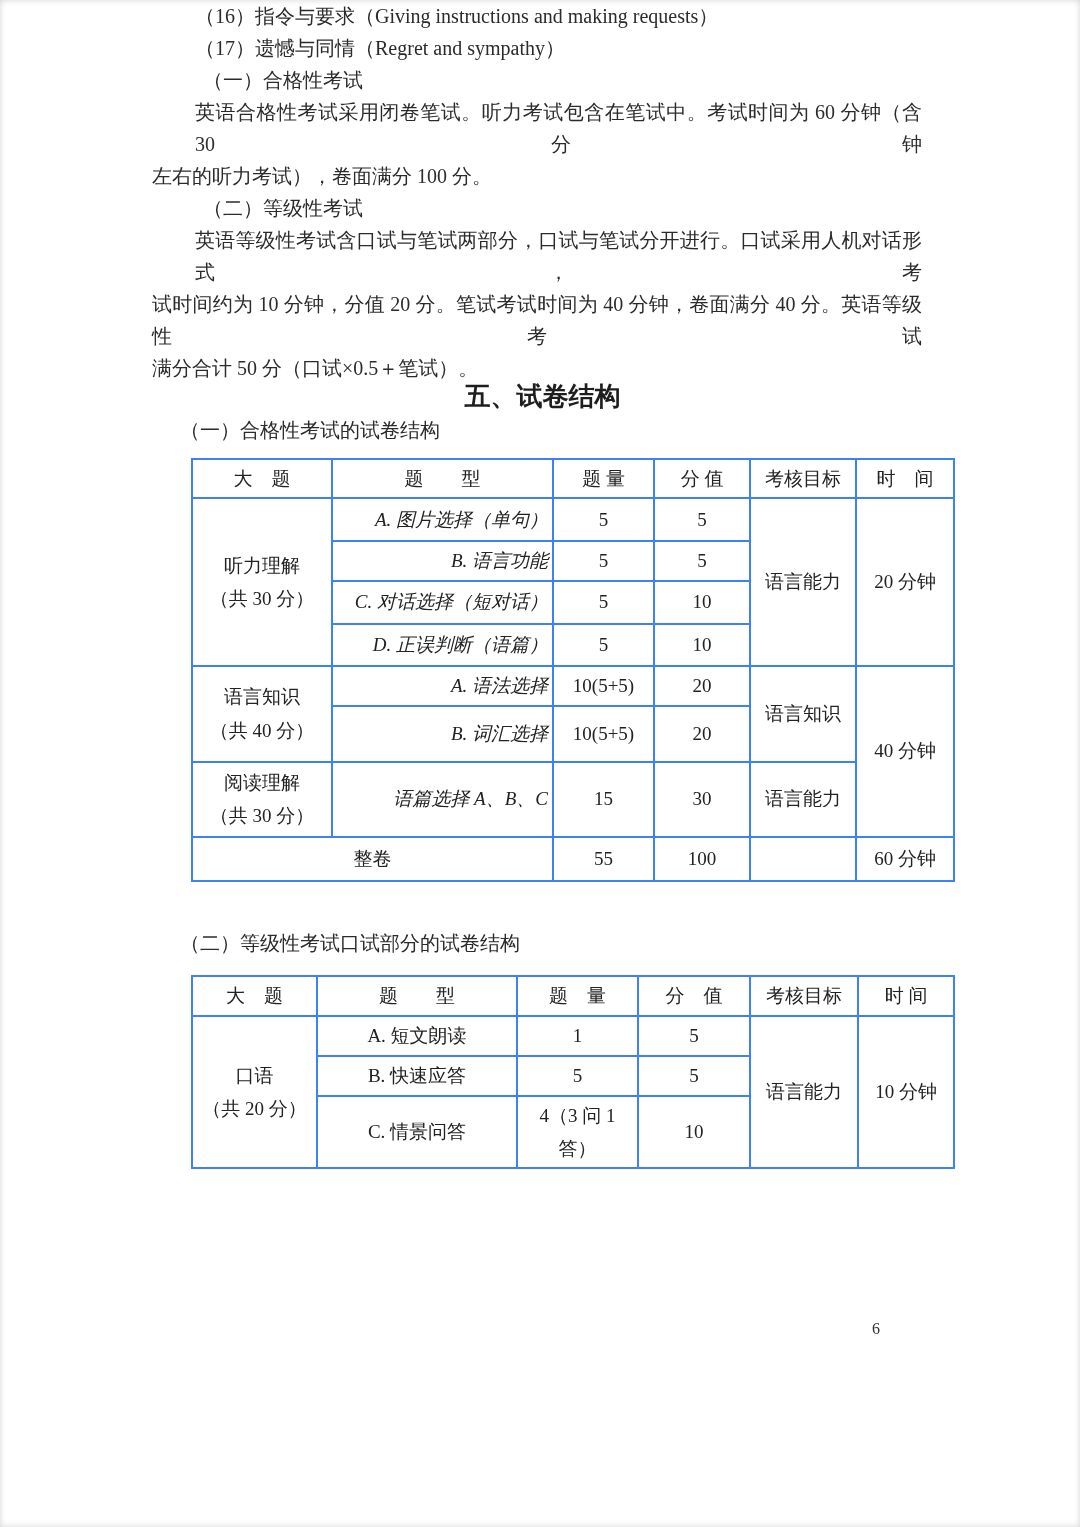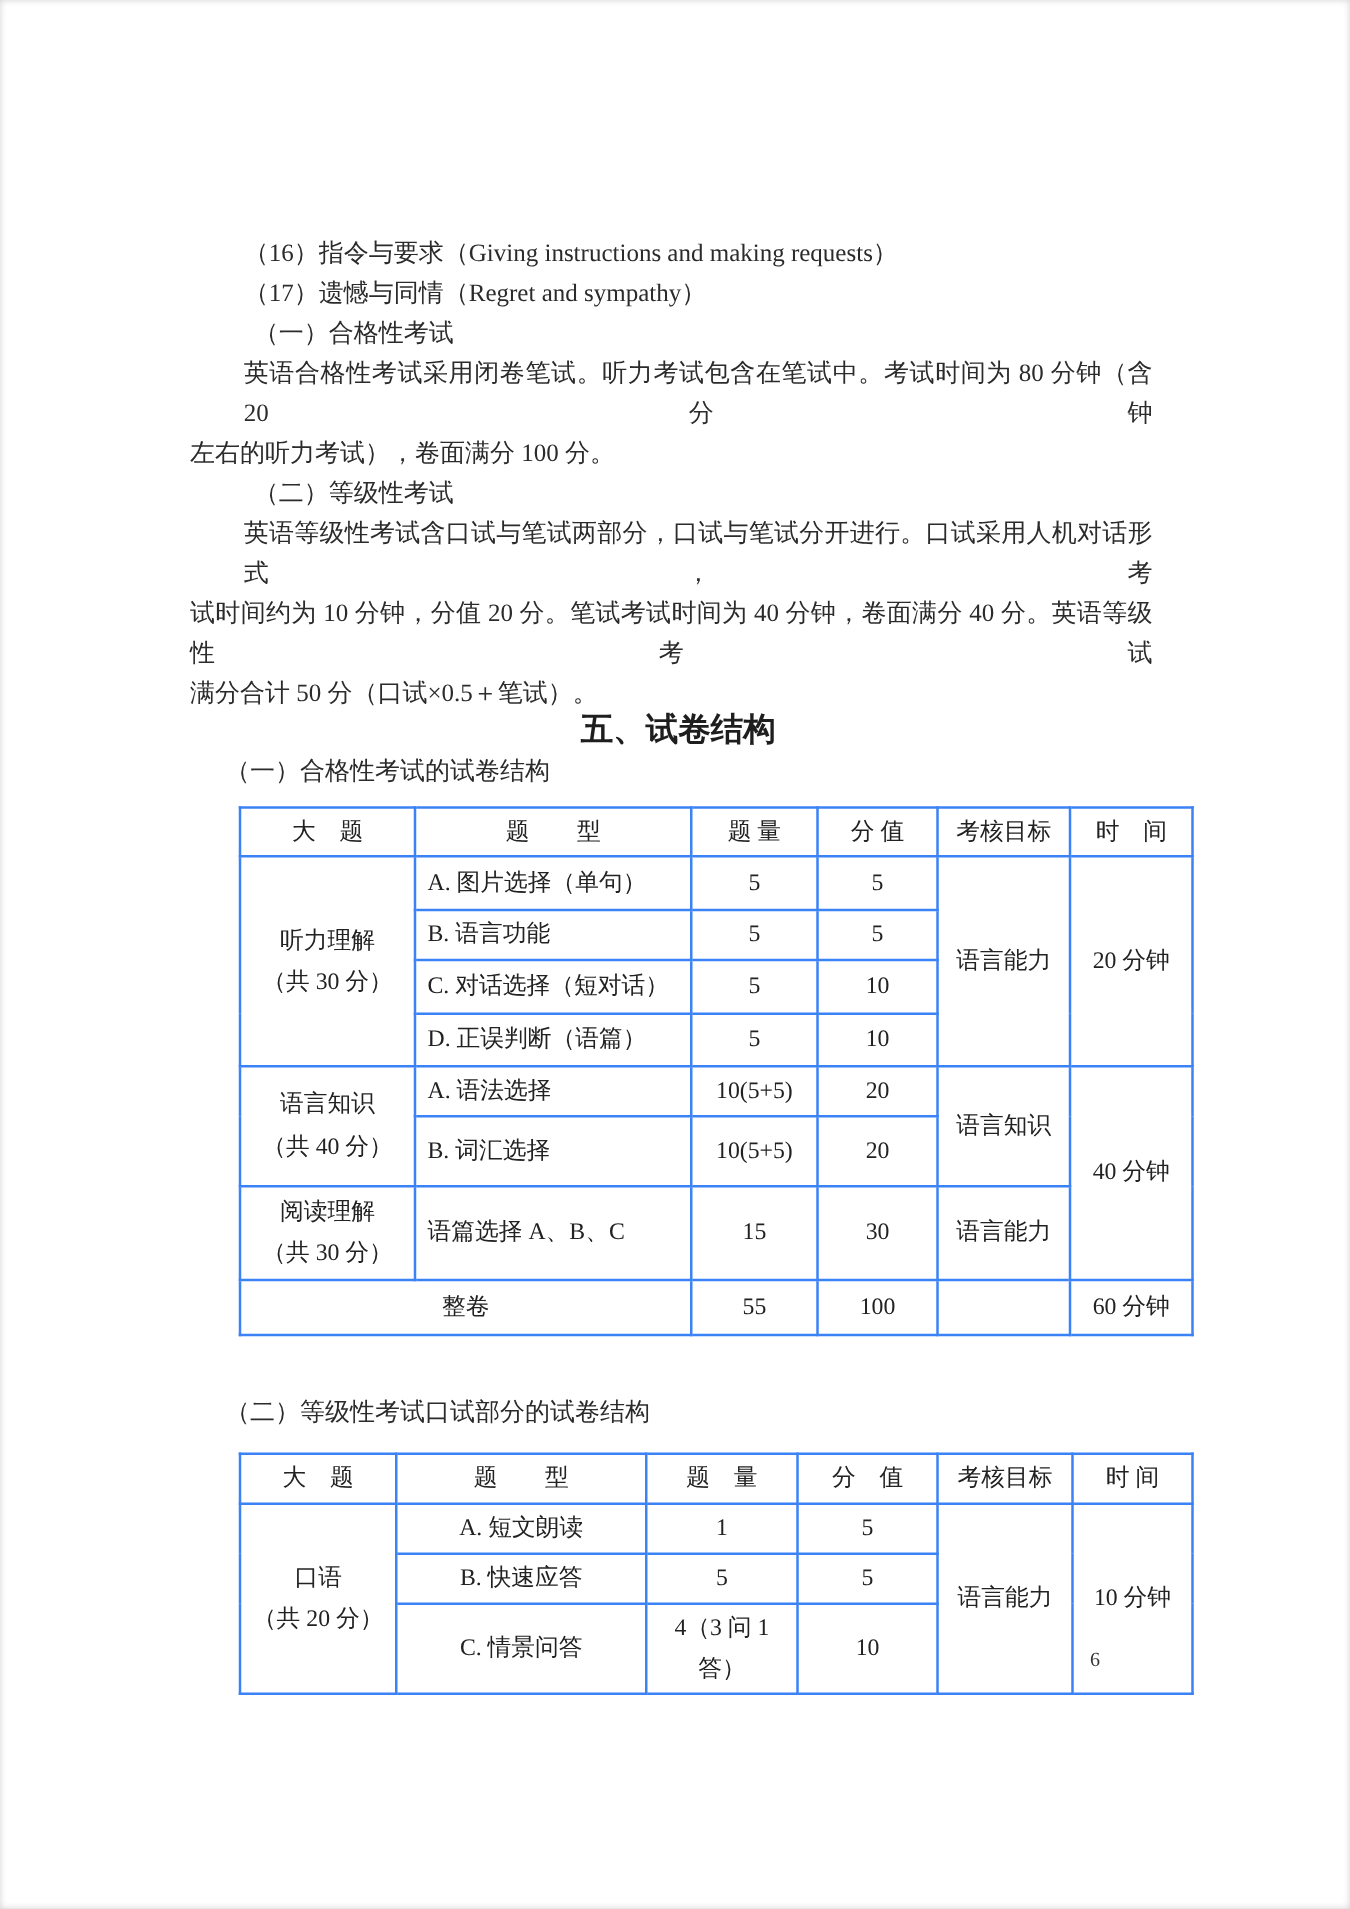--- a/index.html
+++ b/index.html
@@ -4,21 +4,21 @@
 <style>
   html,body { margin:0; padding:0; background:#e9e9e9; }
   .page {
     position:relative; width:1080px; height:1527px; margin:0 auto;
     background:#ffffff; overflow:hidden; color:#2b2b2b;
     font-family:"Liberation Serif","DejaVu Serif",serif;
     box-shadow:inset 0 0 6px rgba(0,0,0,.18);
   }
   .content { position:absolute; left:152px; top:0; width:770px; }
   .fn-item { padding-left:43px; line-height:32px; font-size:20px; }
-  .fn-item.first { margin-top:187px; }
+  .fn-item.first { }
   .sec-heading {
     margin:0; padding-left:11px; line-height:36px;
     font-size:26px; font-weight:bold; color:#1e1e1e;
     font-family:"Liberation Sans","DejaVu Sans",sans-serif;
   }
   .sec-heading.tight { margin-top:-6px;text-align:center; }
   .sub-heading { padding-left:51px; line-height:32px; font-size:20px; }
   .para-line { line-height:32px; font-size:20px; }
   .para-line.indent { padding-left:43px; }
   .para-line.just { text-align:justify; text-align-last:justify; }
@@ -28,35 +28,35 @@
     border-collapse:collapse; table-layout:fixed; width:702px;
     margin-left:39px; font-size:19px; color:#222;
   }
   table.exam.t1 { margin-top:12px; }
   table.exam.t2 { margin-top:16px; }
   table.exam th, table.exam td {
     border:2px solid #3b82f6; font-weight:normal; text-align:center;
     vertical-align:middle; padding:2px 4px; white-space:pre-line;
     line-height:1.75; overflow:hidden;
   }
-  table.exam td.left { text-align:left; padding-left:9px; }
+  table.exam td.left { text-align:right; padding-left:9px;font-style:italic; }
   .page-number { position:absolute; top:1320px; left:872px; font-size:16px; color:#333; }
 </style>
 </head>
 <body>
 
 <div class="page">
   <div class="content">
 
     <div class="fn-item first">（16）指令与要求（Giving instructions and making requests）</div>
     <div class="fn-item">（17）遗憾与同情（Regret and sympathy）</div>
 
 
     <div class="sub-heading">（一）合格性考试</div>
-    <div class="para-line indent just">英语合格性考试采用闭卷笔试。听力考试包含在笔试中。考试时间为 80 分钟（含 20 分钟</div>
+    <div class="para-line indent just">英语合格性考试采用闭卷笔试。听力考试包含在笔试中。考试时间为 60 分钟（含 30 分钟</div>
     <div class="para-line">左右的听力考试），卷面满分 100 分。</div>
 
     <div class="sub-heading">（二）等级性考试</div>
     <div class="para-line indent just">英语等级性考试含口试与笔试两部分，口试与笔试分开进行。口试采用人机对话形式，考</div>
     <div class="para-line just">试时间约为 10 分钟，分值 20 分。笔试考试时间为 40 分钟，卷面满分 40 分。英语等级性考试</div>
     <div class="para-line">满分合计 50 分（口试×0.5＋笔试）。</div>
 
     <h2 class="sec-heading tight">五、试卷结构</h2>
     <div class="tbl-caption">（一）合格性考试的试卷结构</div>
 

